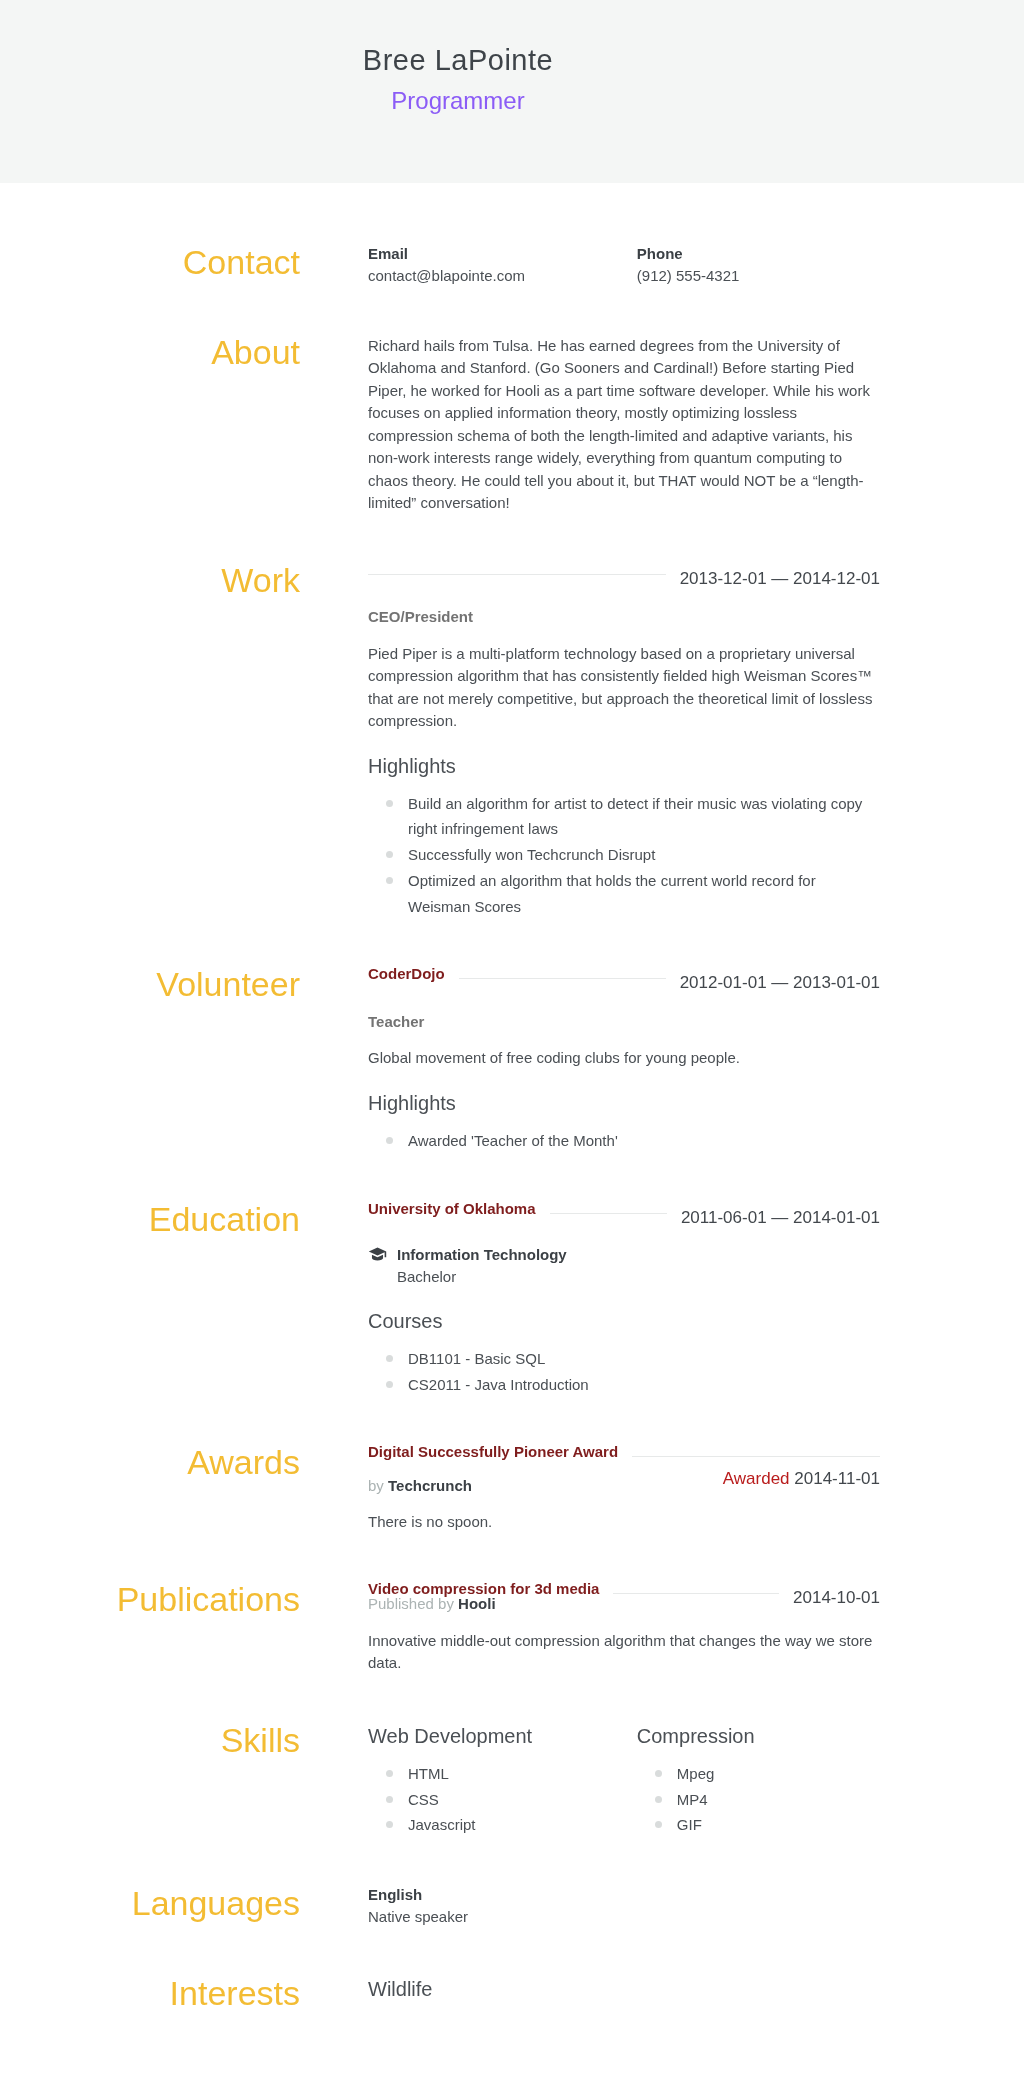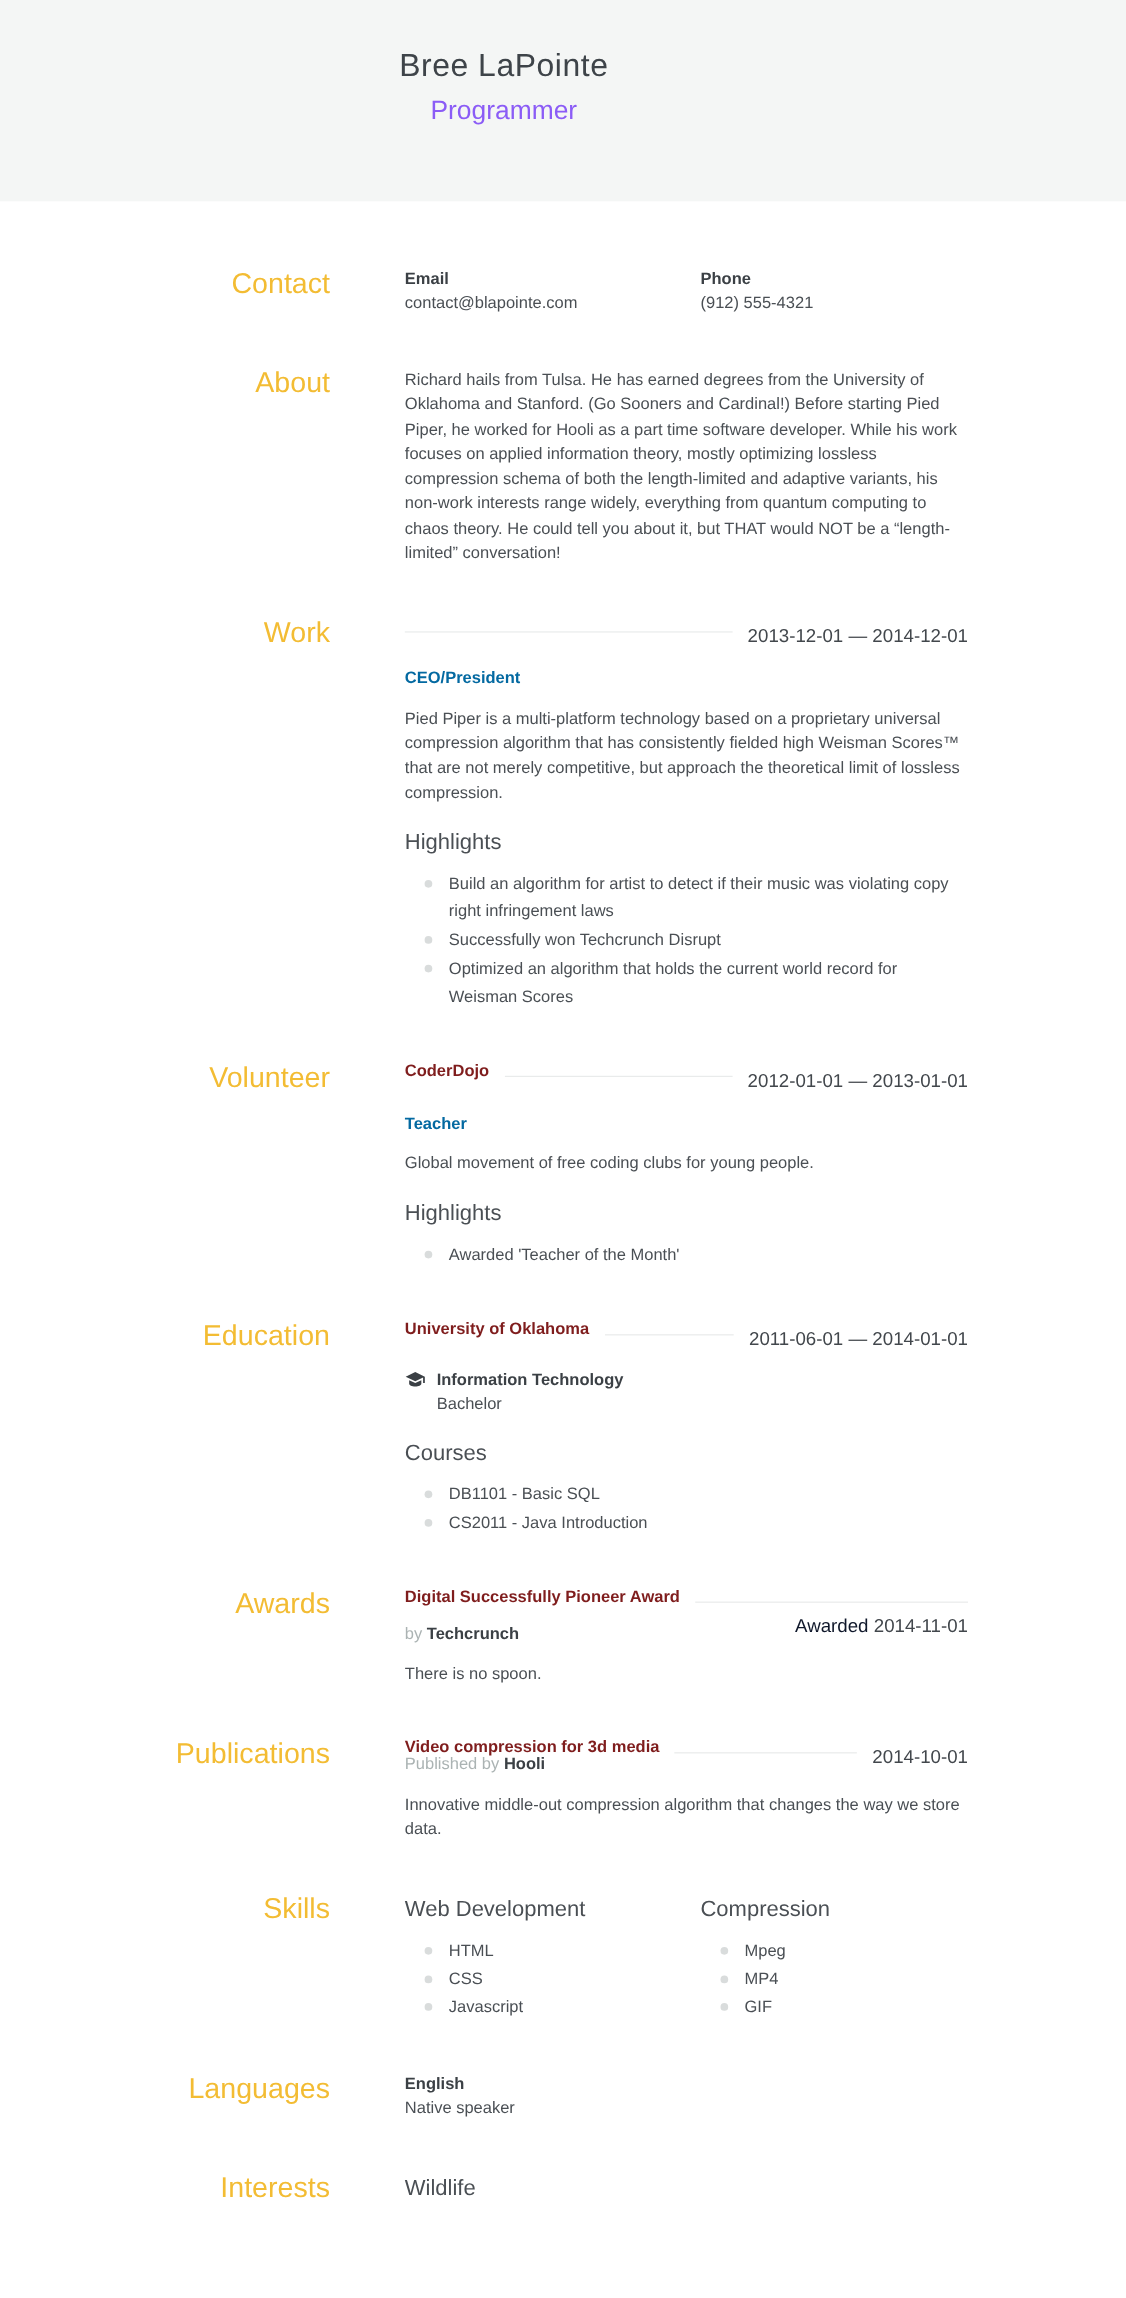--- a/index.html
+++ b/index.html
@@ -31,21 +31,21 @@
     font-weight: 400;
     color: #8b5cf6;
   }
   
   .content { width: 916px; padding-top: 60px; padding-bottom: 80px; }
   .section { display: flex; margin-bottom: 46px; }
   .sec-head {
     width: 300px;
     flex-shrink: 0;
     text-align: right;
-    font-size: 26px;
+    font-size: 34px;
     font-weight: 400;
     color: #f3bc33;
     line-height: 1.15;
   }
   .sec-body {
     margin-left: 68px;
     width: 512px;
     font-size: 15px;
     line-height: 1.5;
   }
@@ -73,22 +73,22 @@
   .head-line.from-edge { margin-left: 0; }
   .entry-date {
     font-size: 17px;
     color: #42474c;
     white-space: nowrap;
     margin-top: 5px;
   }
   .head-right { flex: 1; display: flex; flex-direction: column; }
   .head-right .head-line { margin: 13px 0 0 14px; }
   .head-right .entry-date { align-self: flex-end; margin-top: 9px; }
-  .muted { color: #0f172a; }
-  .position { font-weight: bold; color: #0369a1; margin-top: 15px; }
+  .muted { color: #b91c1c; }
+  .position { font-weight: bold; color: #737373; margin-top: 15px; }
   .byline { margin-top: -17px; position: relative; z-index: 1; color: #abb3b3; }
   .byline b { color: #3b4045; }
   .sub-head {
     font-size: 20px;
     font-weight: 400;
     color: #4a4f54;
     margin: 18px 0 10px 0;
   }
   .sub-head.first { margin-top: 0; }
   ul.dots { list-style: none; margin: 0; padding: 0 0 0 18px; }

